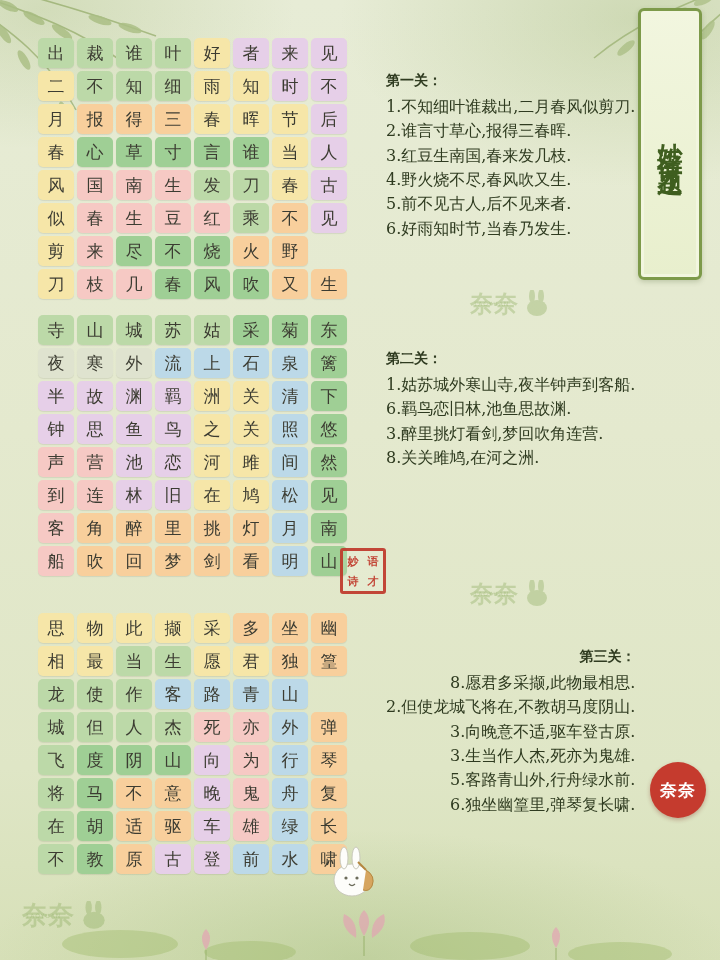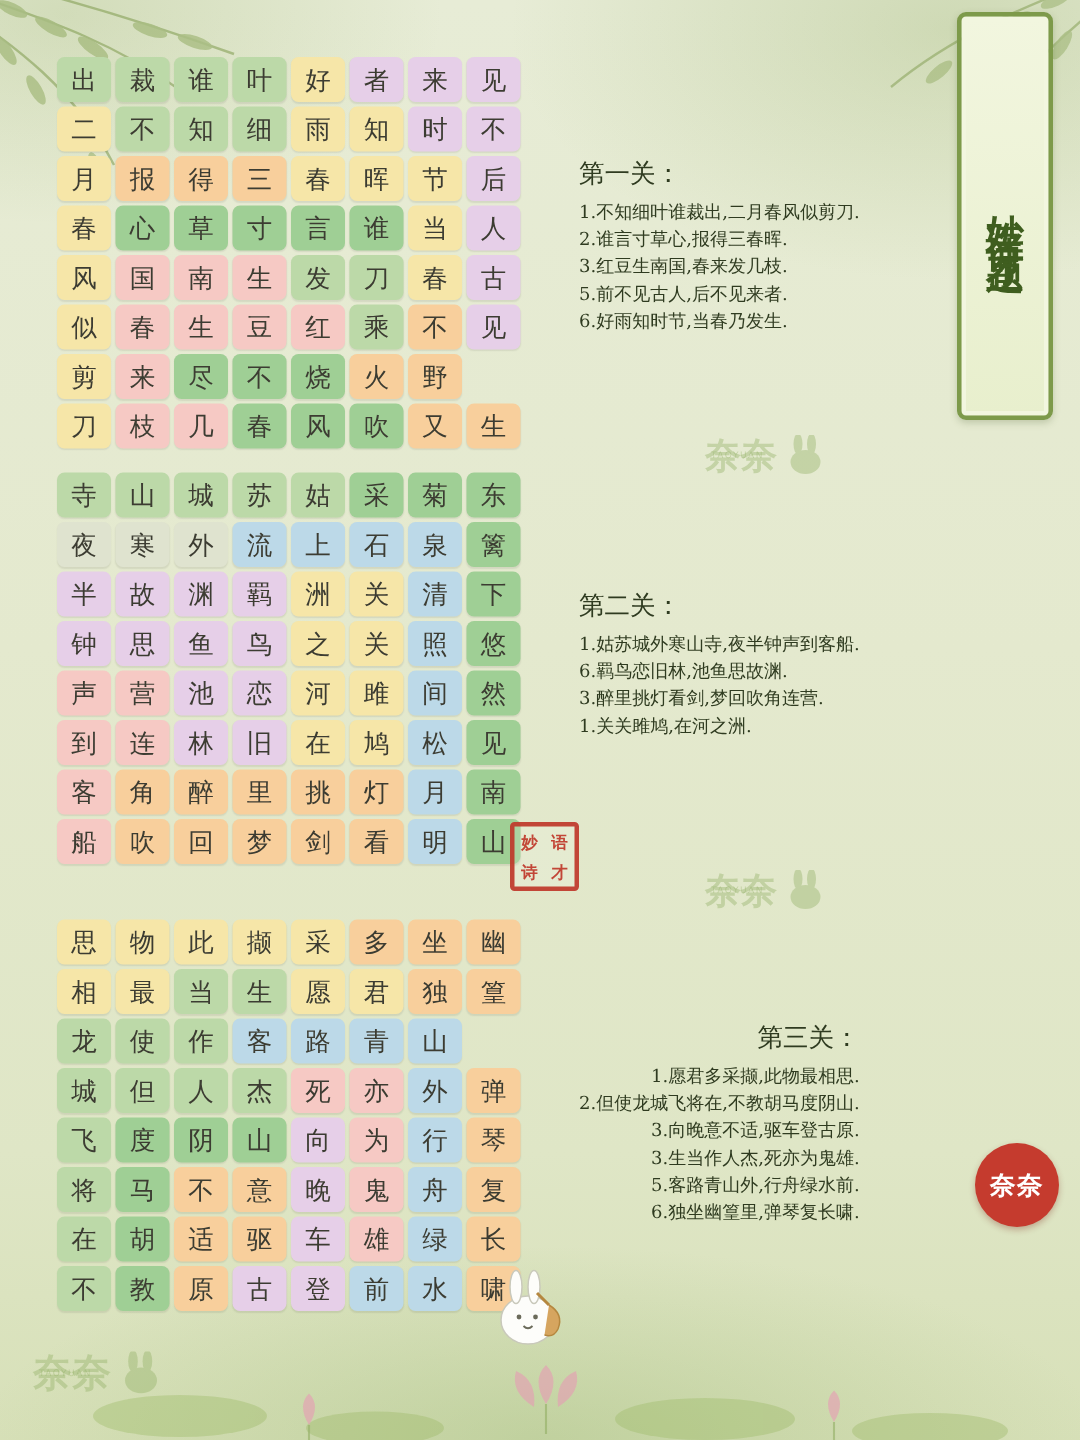--- a/index.html
+++ b/index.html
@@ -117,24 +117,24 @@
   .c-pk { background: #f6c9c4; }   
   .c-gy { background: #dfe3cf; }   
 
   
   .answers {
     position: absolute;
     font-family: "DejaVu Serif", serif;
     color: #2f3b20;
   }
   .answers .head {
-    font-size: 17px; font-weight: 400; margin-bottom: 5px; margin-top: 32px;
+    font-size: 14px; font-weight: 700; margin-bottom: 5px;
   }
   .answers .line {
-    font-size: 12px; line-height: 1.52; white-space: nowrap;
+    font-size: 16px; line-height: 1.52; white-space: nowrap;
   }
 
   
   .mascot { position: absolute; bottom: 58px; left: 322px; width: 64px; height: 62px; }
 </style>
 </head>
 <body>
 
 <div class="bg"></div>
 
@@ -265,20 +265,21 @@
       <div class="cell c-g2">吹</div>
       <div class="cell c-o">又</div>
       <div class="cell c-o">生</div>
     </div>
 </div>
 <div class="answers" style="top:72px; left:386px;">
   <div class="head">第一关：</div>
   <div class="line">1.不知细叶谁裁出,二月春风似剪刀.</div>
   <div class="line">2.谁言寸草心,报得三春晖.</div>
   <div class="line">3.红豆生南国,春来发几枝.</div>
+  <div class="line">4.野火烧不尽,春风吹又生.</div>
   <div class="line">5.前不见古人,后不见来者.</div>
   <div class="line">6.好雨知时节,当春乃发生.</div>
 </div>
 
 <div class="section" style="top:315px; left:38px;">
   <div class="grid" id="grid-1" style="grid-template-columns: repeat(8, 36px);">
       <div class="cell c-g">寺</div>
       <div class="cell c-g">山</div>
       <div class="cell c-g">城</div>
       <div class="cell c-g">苏</div>
@@ -337,26 +338,26 @@
       <div class="cell c-pk">船</div>
       <div class="cell c-o">吹</div>
       <div class="cell c-o">回</div>
       <div class="cell c-o">梦</div>
       <div class="cell c-o">剑</div>
       <div class="cell c-o">看</div>
       <div class="cell c-b">明</div>
       <div class="cell c-g2">山</div>
     </div>
 </div>
-<div class="answers" style="top:360px; left:386px;">
+<div class="answers" style="top:350px; left:386px;">
   <div class="head">第二关：</div>
   <div class="line">1.姑苏城外寒山寺,夜半钟声到客船.</div>
   <div class="line">6.羁鸟恋旧林,池鱼思故渊.</div>
   <div class="line">3.醉里挑灯看剑,梦回吹角连营.</div>
-  <div class="line">1.关关雎鸠,在河之洲.</div>
+  <div class="line">8.关关雎鸠,在河之洲.</div>
 </div>
 
 <div class="section" style="top:613px; left:38px;">
   <div class="grid" id="grid-2" style="grid-template-columns: repeat(8, 36px);">
       <div class="cell c-y">思</div>
       <div class="cell c-y">物</div>
       <div class="cell c-y">此</div>
       <div class="cell c-y">撷</div>
       <div class="cell c-y">采</div>
       <div class="cell c-o">多</div>
@@ -415,21 +416,21 @@
       <div class="cell c-o">原</div>
       <div class="cell c-p">古</div>
       <div class="cell c-p">登</div>
       <div class="cell c-b">前</div>
       <div class="cell c-b">水</div>
       <div class="cell c-o">啸</div>
     </div>
 </div>
 <div class="answers" style="top:648px; left:386px;text-align:right;">
   <div class="head">第三关：</div>
-  <div class="line">1.愿君多采撷,此物最相思.</div>
+  <div class="line">8.愿君多采撷,此物最相思.</div>
   <div class="line">2.但使龙城飞将在,不教胡马度阴山.</div>
   <div class="line">3.向晚意不适,驱车登古原.</div>
   <div class="line">3.生当作人杰,死亦为鬼雄.</div>
   <div class="line">5.客路青山外,行舟绿水前.</div>
   <div class="line">6.独坐幽篁里,弹琴复长啸.</div>
 </div>
 
 <div class="seal" style="top:548px; left:340px;">
   <span>妙</span>
   <span>语</span>

